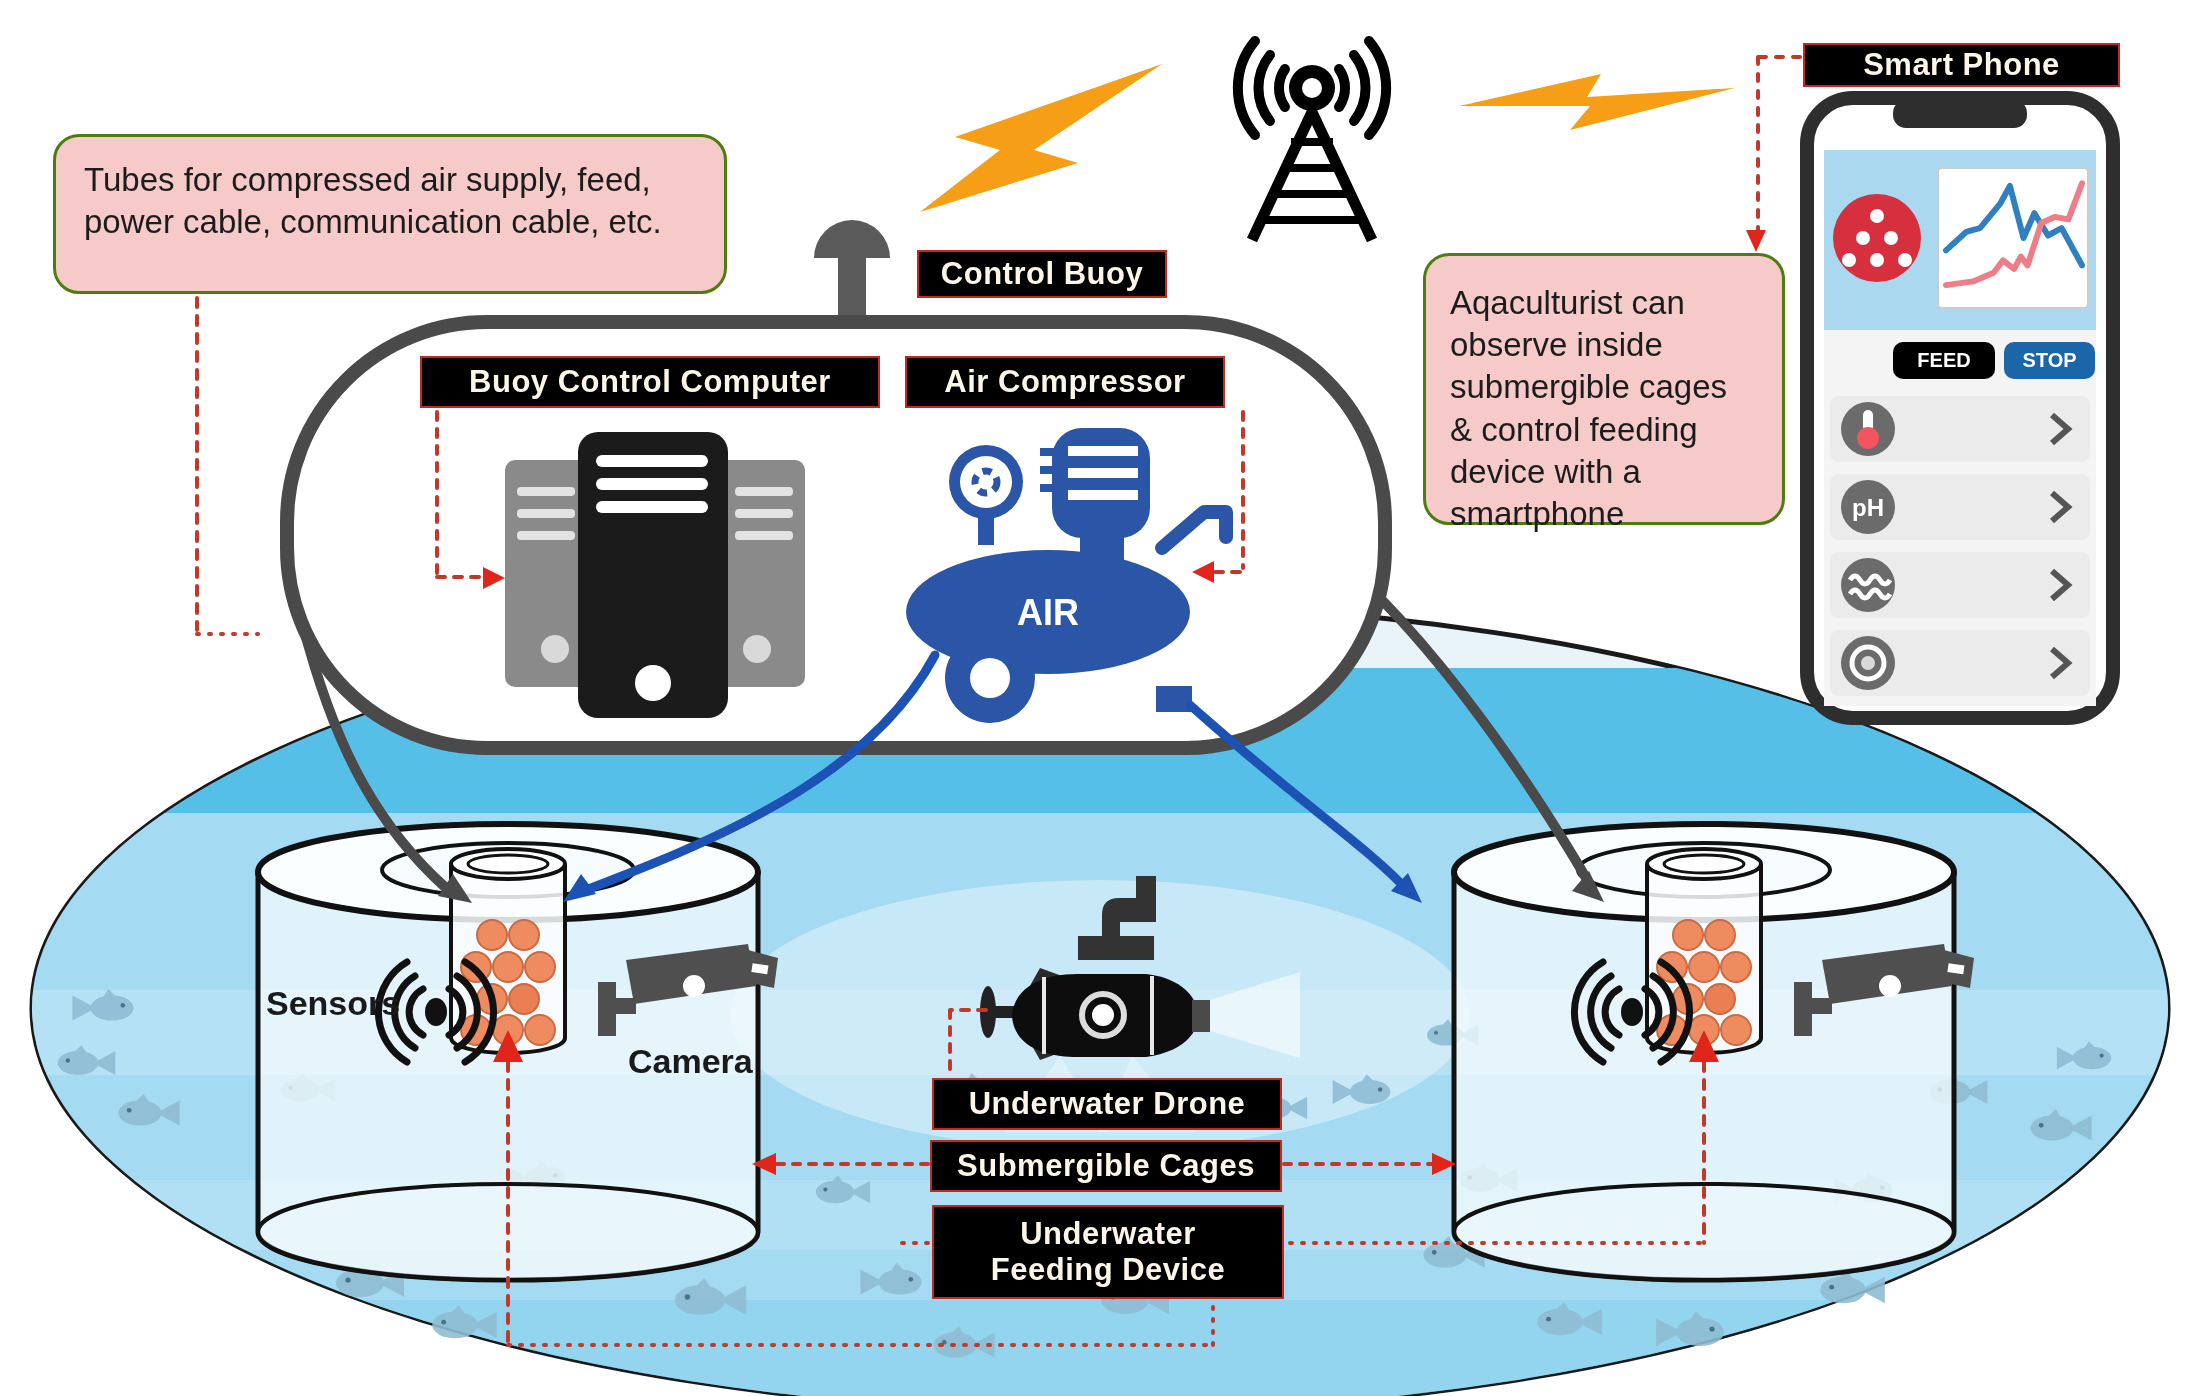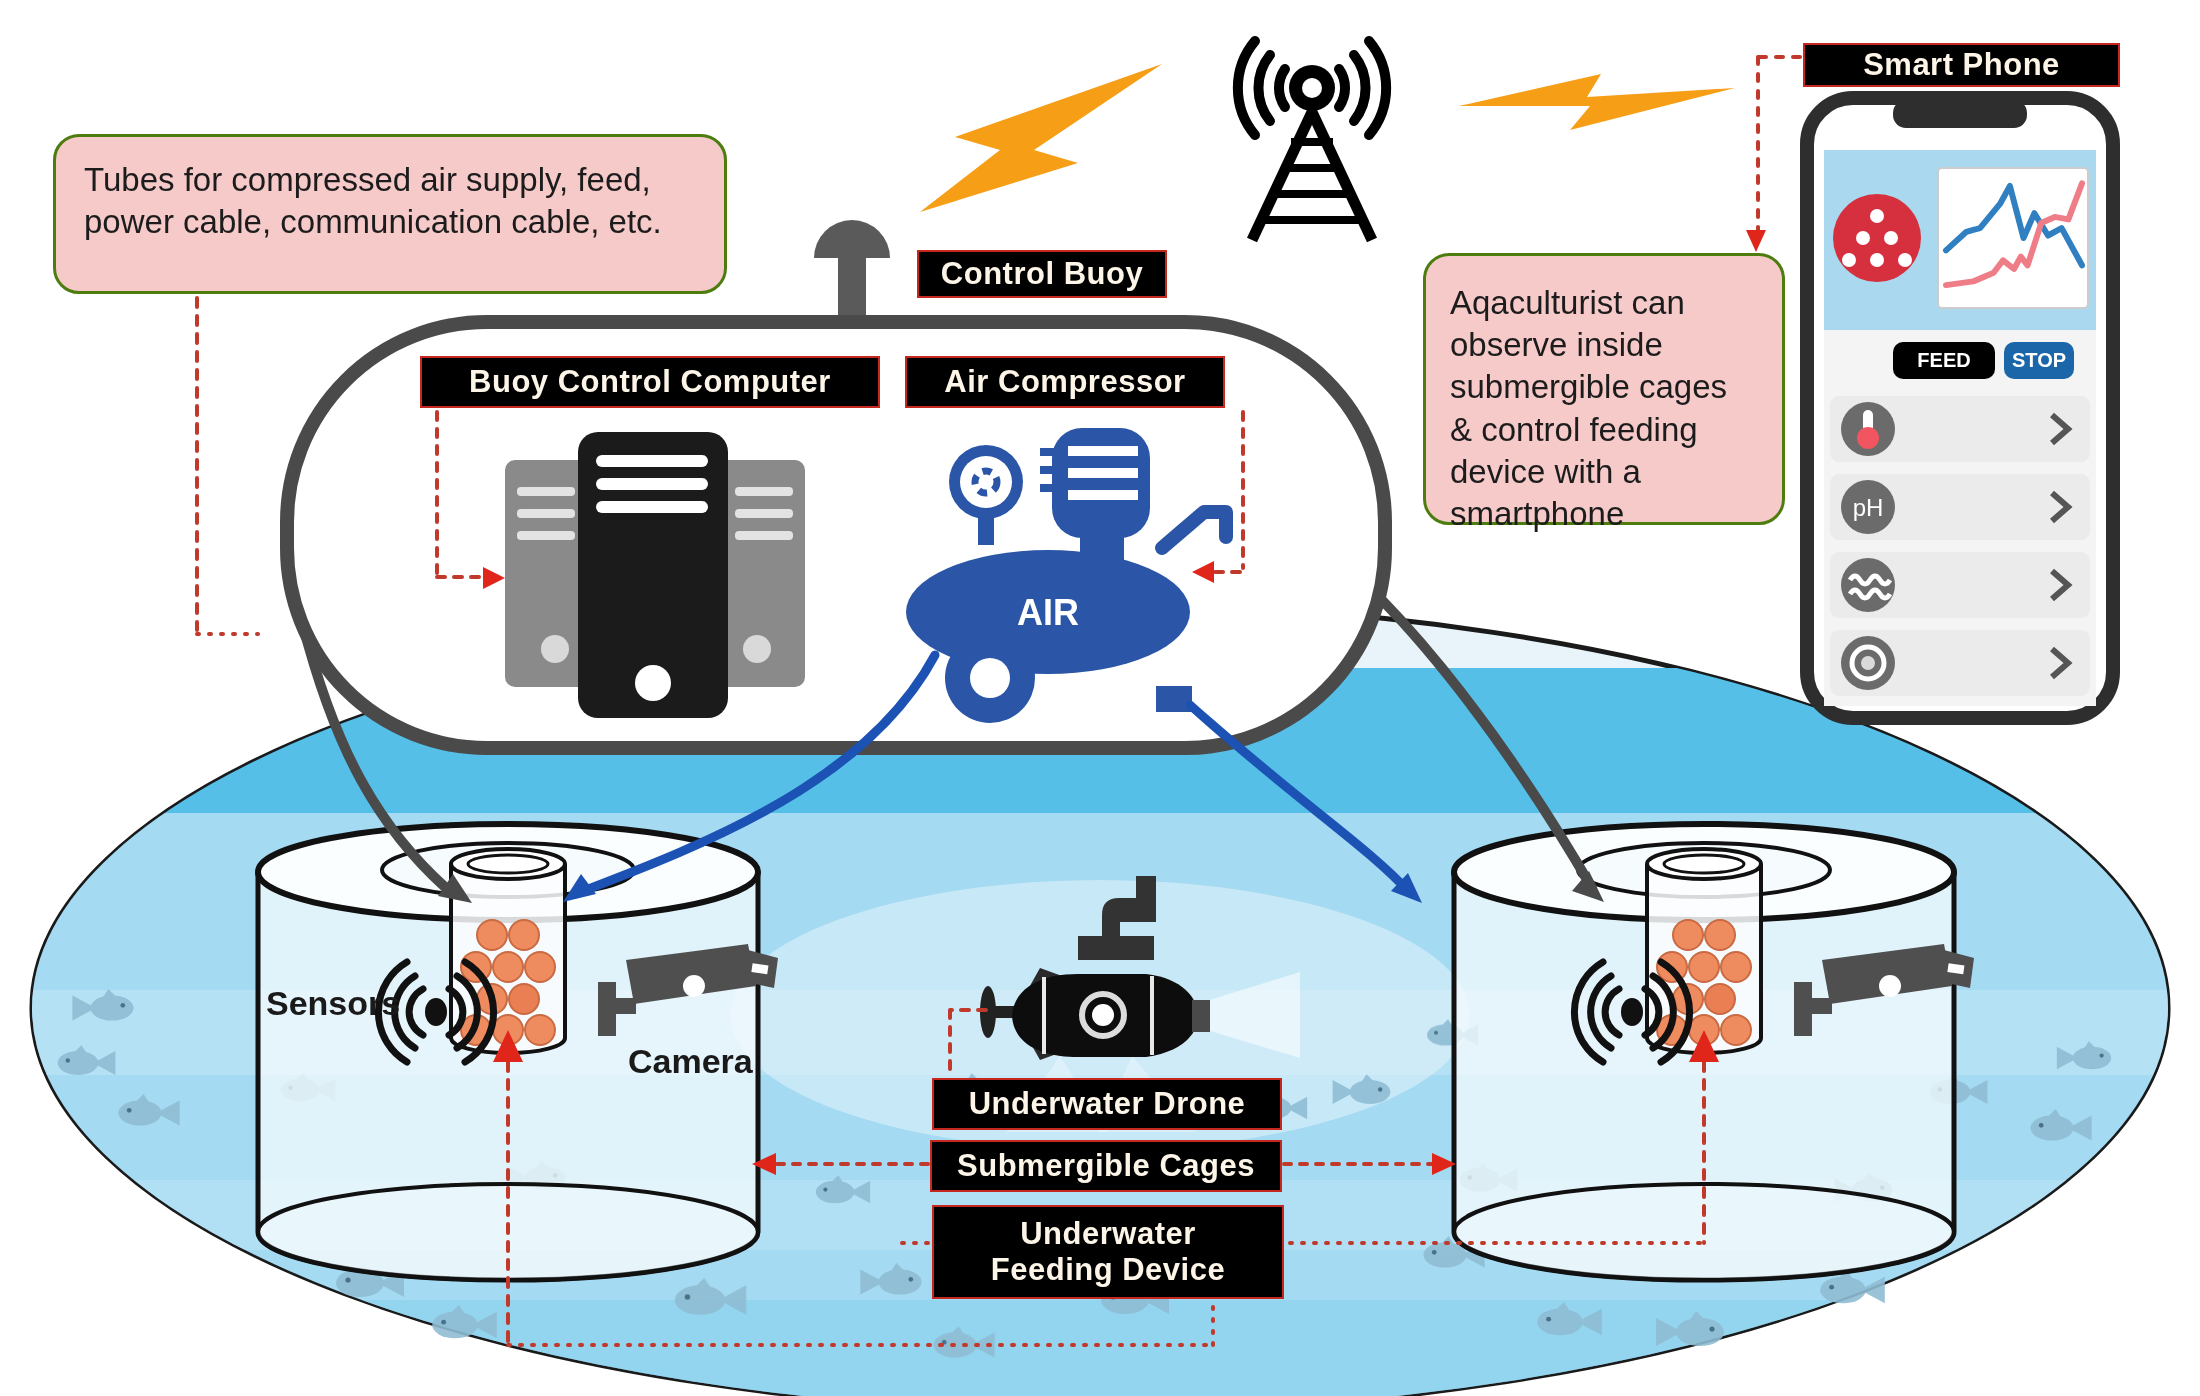--- a/index.html
+++ b/index.html
@@ -11,21 +11,21 @@
         color:#1c1c1c;font-size:33px;line-height:1.28;padding:22px 28px;
         box-sizing:border-box;}
   .redlabel{background:#000000;border:2px solid #c6281f;color:#fdf6e8;
             font-weight:bold;font-size:31px;display:flex;align-items:center;
             justify-content:center;text-align:center;letter-spacing:.5px;
             box-sizing:border-box;line-height:1.15;}
   .blacklabel{color:#1a1a1a;font-size:34px;font-weight:600;}
   .airtext{color:#ffffff;font-size:36px;font-weight:bold;text-align:center;}
   .phonebtn{border-radius:10px;color:#fff;font-weight:bold;font-size:20px;
             display:flex;align-items:center;justify-content:center;box-sizing:border-box;}
-  .phtext{color:#fff;font-weight:normal;font-size:24px;text-align:center;}
+  .phtext{color:#fff;font-weight:bold;font-size:24px;text-align:center;}
   .pre{white-space:pre-line;}
 </style>
 </head>
 <body>
 
 <div id="stage">
 
 <svg class="base" width="2200" height="1396" viewBox="0 0 2200 1396">
   <defs>
     <clipPath id="waterclip">
@@ -344,17 +344,17 @@
 Feeding Device</div>
 
 <div class="abs blacklabel" style="left:266px;top:984px;width:160px;">Sensors</div>
 
 <div class="abs blacklabel" style="left:628px;top:1042px;width:160px;">Camera</div>
 
 <div class="abs airtext" style="left:968px;top:592px;width:160px;">AIR</div>
 
 <div class="abs phonebtn" style="left:1893px;top:342px;width:102px;height:37px;background:#000000;">FEED</div>
 
-<div class="abs phonebtn" style="left:2004px;top:342px;width:70px;height:37px;background:#1b66a8;">STOP</div>
+<div class="abs phonebtn" style="left:2004px;top:342px;width:91px;height:37px;background:#1b66a8;">STOP</div>
 
 <div class="abs phtext" style="left:1838px;top:494px;width:60px;">pH</div>
 
 </div>
 
 </body></html>

